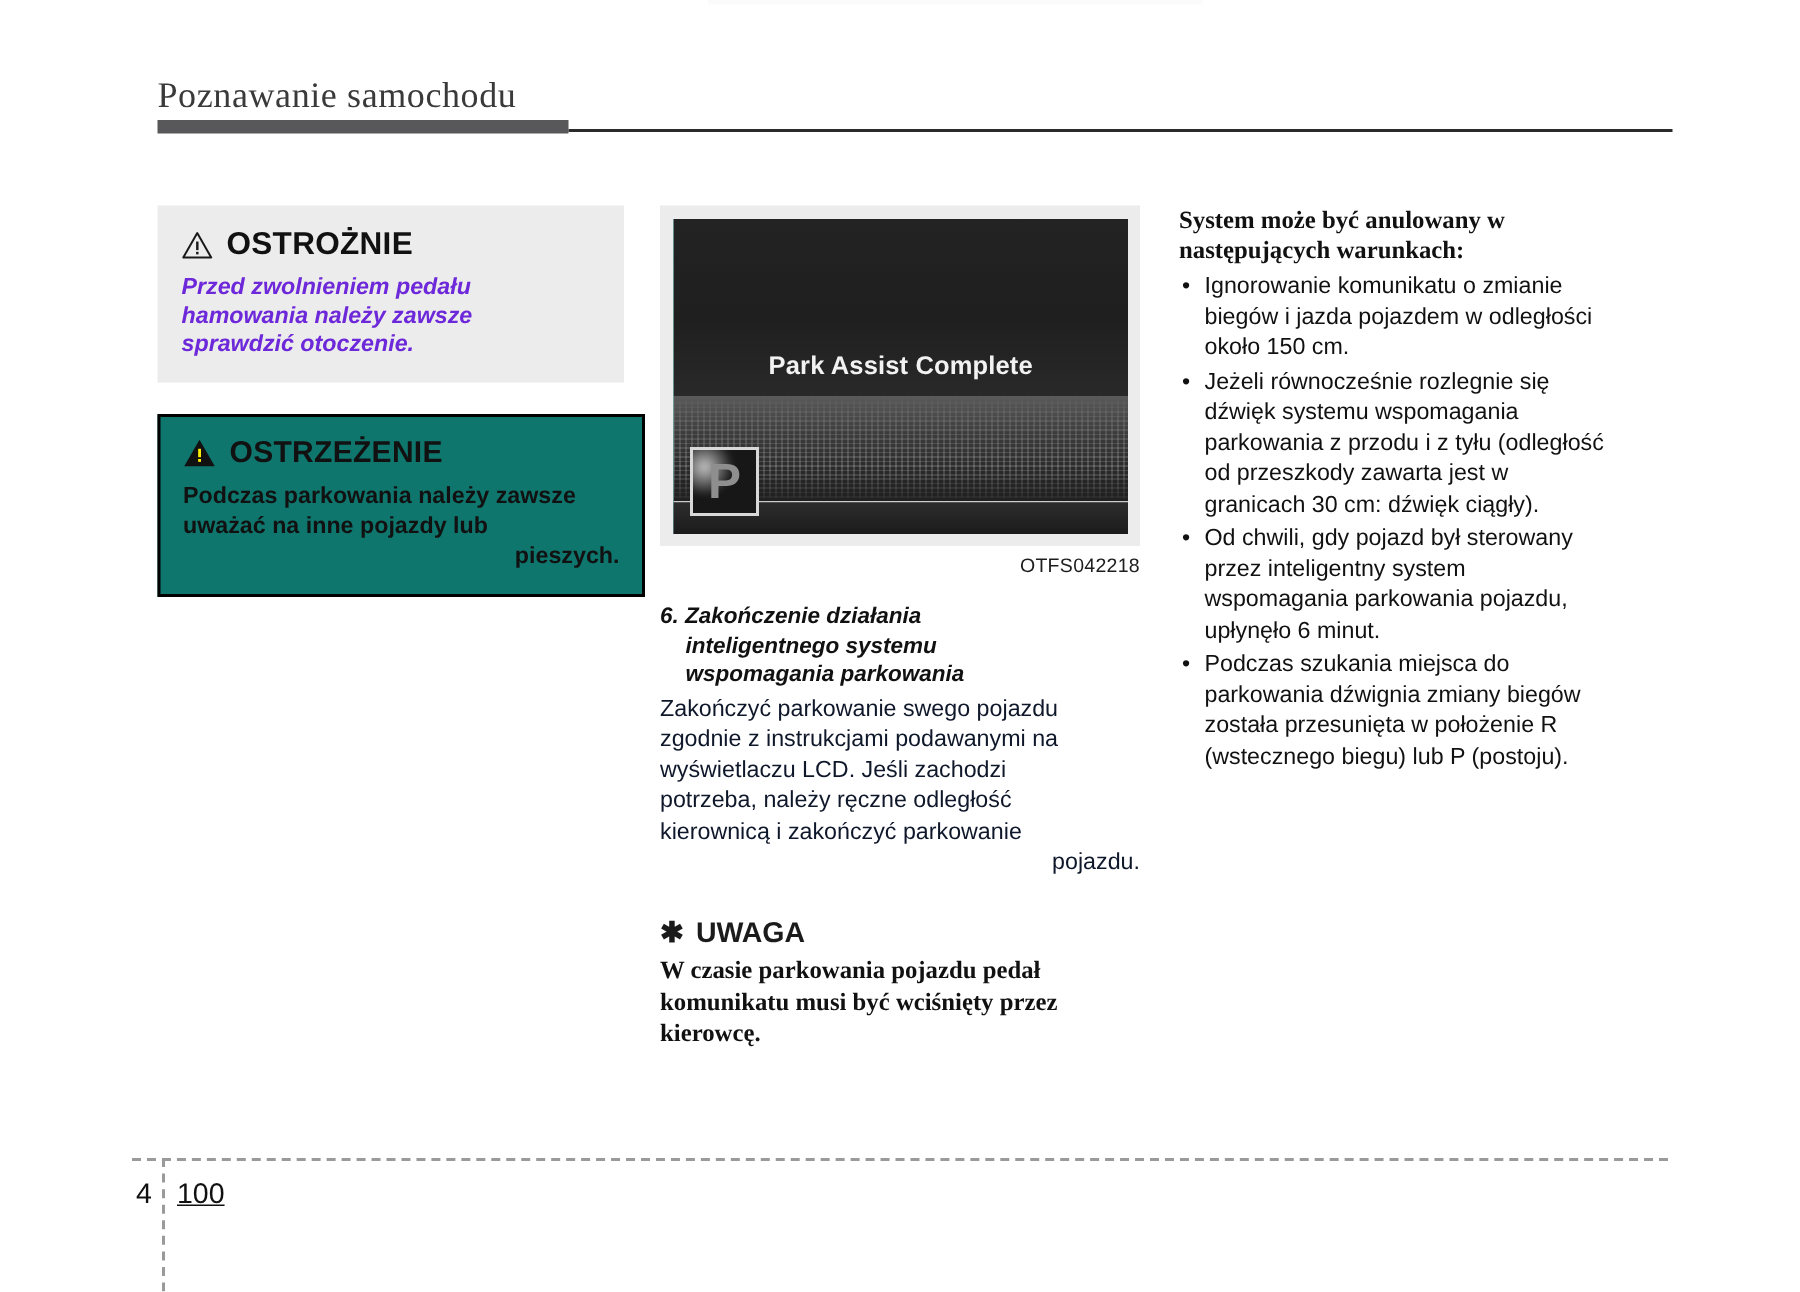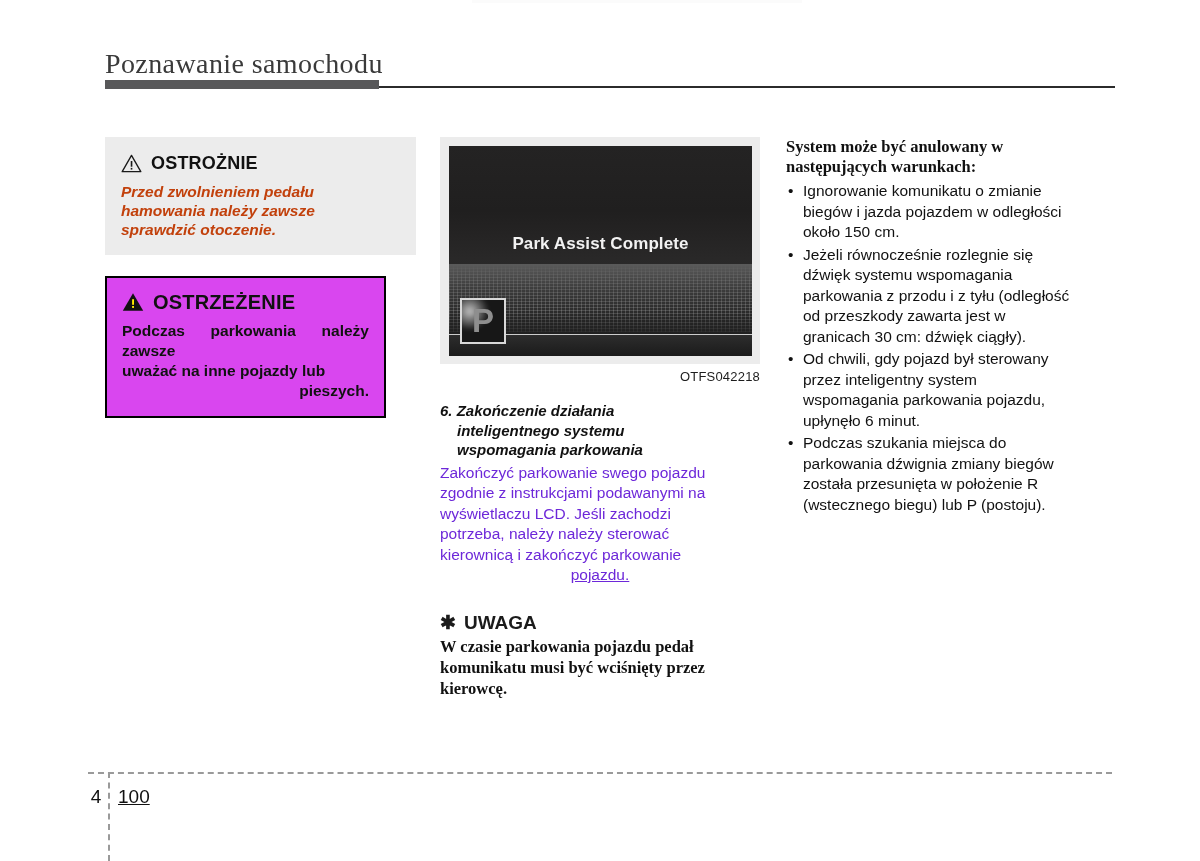--- a/index.html
+++ b/index.html
@@ -18,21 +18,21 @@
 
   
   #page-header {
     position: absolute;
     left: 105px;
     top: 52px;
     width: 1010px;
   }
   #page-header .header-title {
     font-family: "Liberation Serif", serif;
-    font-size: 28px;
+    font-size: 24px;
     font-weight: 400;
     color: #3a3a3a;
     letter-spacing: 0.4px;
     line-height: 24px;
     white-space: nowrap;
   }
   #page-header .header-rule {
     position: relative;
     margin-top: 4px;
     height: 9px;
@@ -70,21 +70,21 @@
     box-sizing: border-box;
     width: 311px;
   }
   .box-heading {
     display: flex;
     align-items: center;
     gap: 9px;
     margin-bottom: 7px;
   }
   .box-heading .box-title {
-    font-size: 18px;
+    font-size: 21px;
     font-weight: bold;
     letter-spacing: 0.2px;
     color: #111;
     line-height: 24px;
   }
   .tri-outline {
     width: 21px;
     height: 19px;
     flex: 0 0 auto;
     display: block;
@@ -94,31 +94,31 @@
     height: 20px;
     flex: 0 0 auto;
     display: block;
   }
   .caution-body {
     font-size: 15.5px;
     font-weight: bold;
     font-style: italic;
     line-height: 19px;
     text-align: justify;
-    color: #c2410c;
+    color: #6d28d9;
   }
   .caution-body .lastline { text-align: left; }
 
   
   .warning-box {
-    background: #d946ef;
+    background: #0f766e;
     border: 2px solid #000000;
     padding: 12px 15px 15px 15px;
     box-sizing: border-box;
-    width: 281px;
+    width: 325px;
     margin-top: 21px;
   }
   .warning-box .box-title {
     font-size: 20px;
     font-weight: bold;
     color: #111;
     letter-spacing: 0.2px;
   }
   .warning-body {
     font-size: 15.5px;
@@ -243,23 +243,23 @@
     font-style: italic;
     line-height: 19.5px;
     color: #111;
   }
   .step-heading .cont { display: block; padding-left: 17px; }
   .body-text {
     margin-top: 3px;
     font-size: 15.5px;
     line-height: 20.5px;
     text-align: justify;
-    color: #6d28d9;
-  }
-  .body-text .lastline { text-align: center; text-decoration: underline; }
+    color: #0f172a;
+  }
+  .body-text .lastline { text-align: right; }
 
   
   .note-block { margin-top: 26px; }
   .note-heading {
     display: flex;
     align-items: baseline;
     gap: 8px;
     font-size: 19px;
     font-weight: bold;
     color: #1b1b1b;
@@ -434,21 +434,21 @@
   <div class="step-heading">
     <span>6. Zakończenie działania</span>
     <span class="cont">inteligentnego systemu</span>
     <span class="cont">wspomagania parkowania</span>
   </div>
 
   <div class="body-text">
     <div>Zakończyć parkowanie swego pojazdu</div>
     <div>zgodnie z instrukcjami podawanymi na</div>
     <div>wyświetlaczu LCD. Jeśli zachodzi</div>
-    <div>potrzeba, należy należy sterować</div>
+    <div>potrzeba, należy ręczne odległość</div>
     <div>kierownicą i zakończyć parkowanie</div>
     <div class="lastline">pojazdu.</div>
   </div>
 
   <div class="note-block">
     <div class="note-heading">
       <span class="note-asterisk">✱</span>
       <span>UWAGA</span>
     </div>
     <div class="note-body">

